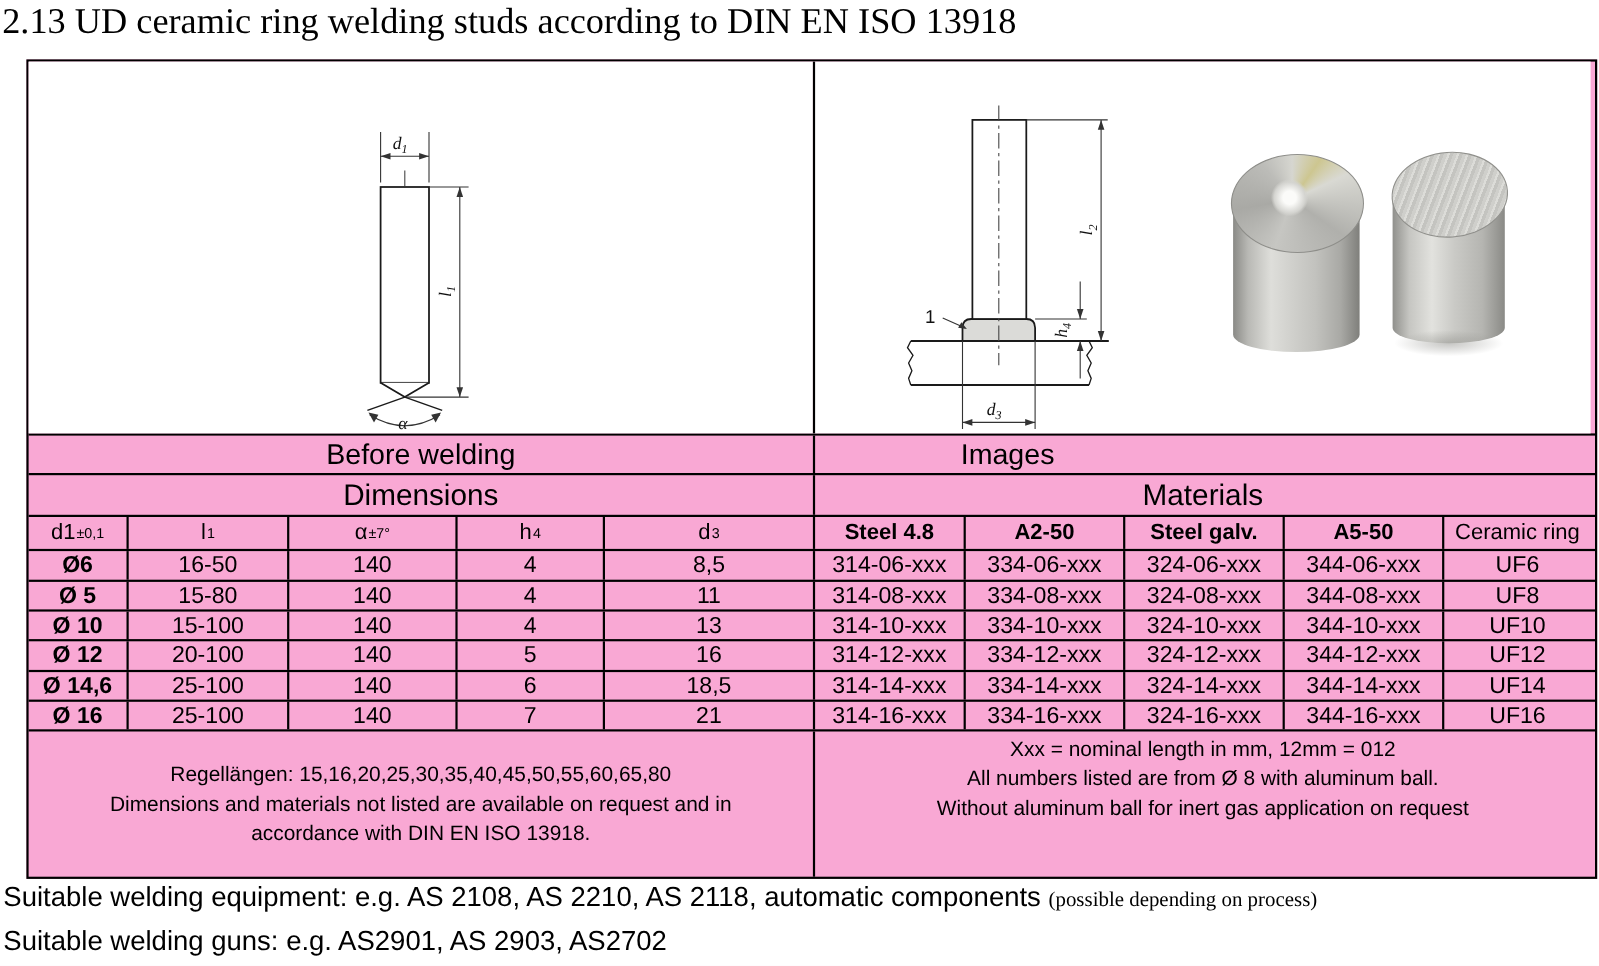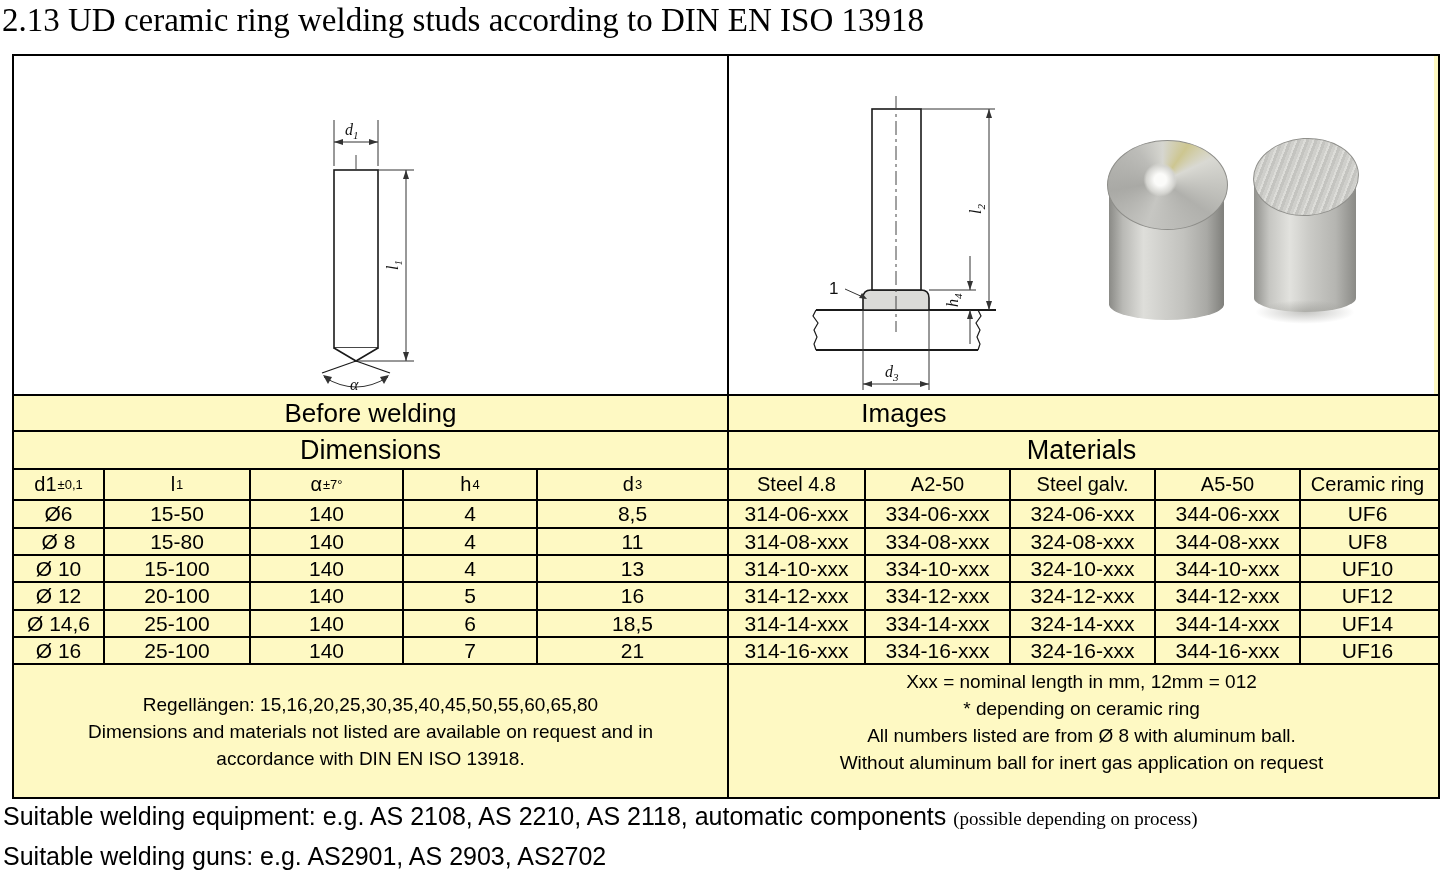--- a/index.html
+++ b/index.html
@@ -1,34 +1,34 @@
 <!DOCTYPE html>
 <html><head>
 <meta charset="utf-8">
 <style>
   html,body{margin:0;padding:0;background:#fff;}
   body{width:1454px;height:878px;position:relative;overflow:hidden;
        font-family:"Liberation Sans","DejaVu Sans",sans-serif;color:#000;}
   .title{position:absolute;left:2px;top:2px;width:1200px;
          font-family:"Liberation Serif","DejaVu Serif",serif;
          font-weight:normal;font-size:33px;white-space:nowrap;}
-  .spec-table{position:absolute;left:12px;top:54px;width:1424px;height:741px;
-              border:2px solid #000;background:#fef9c3;display:flex;flex-direction:column;box-sizing:content-box;}
+  .spec-table{position:absolute;left:24px;top:54px;width:1424px;height:741px;
+              border:2px solid #000;background:#f9a8d4;display:flex;flex-direction:column;box-sizing:content-box;}
   .trow{display:flex;flex:0 0 auto;border-top:2px solid #000;box-sizing:border-box;min-height:0;}
   .trow:first-child{border-top:none;}
   .cell{border-left:2px solid #000;box-sizing:border-box;display:flex;
         align-items:center;justify-content:center;overflow:hidden;position:relative;}
   .cell:first-child{border-left:none;}
   .rowA{flex-basis:338px;}
   .rowB{flex-basis:36px;font-size:26px;}
   .rowC{flex-basis:38px;font-size:27px;}
   .rowD{flex-basis:31px;font-size:20px;}
   .rowData{font-size:21px;}
   .rowF{flex:1 1 auto;}
-  .b{font-weight:normal;}
+  .b{font-weight:bold;}
   .hc sub{font-size:13px;margin-left:1px;}
   .w713{flex-basis:713px;flex-shrink:0;}
   .w707{flex-basis:707px;flex-shrink:0;}
   .w355{flex-basis:355px;flex-shrink:0;}
   .w352{flex-basis:352px;flex-shrink:0;}
   .c0{flex-basis:89px;flex-shrink:0;}
   .c1{flex-basis:146px;flex-shrink:0;}
   .c2{flex-basis:153px;flex-shrink:0;}
   .c3{flex-basis:134px;flex-shrink:0;}
   .c4{flex-basis:191px;flex-shrink:0;}
@@ -183,32 +183,32 @@
       </div>
     <div class="cell c5 b">Steel 4.8</div>
     <div class="cell c6 b">A2-50</div>
     <div class="cell c7 b">Steel galv.</div>
     <div class="cell c8 b">A5-50</div>
     <div class="cell c9">Ceramic ring</div>
   </div>
 
   <div class="trow rowData" style="flex-basis:28px">
     <div class="cell c0 b">Ø6</div>
-    <div class="cell c1">15-50</div>
+    <div class="cell c1">16-50</div>
     <div class="cell c2">140</div>
     <div class="cell c3">4</div>
     <div class="cell c4">8,5</div>
     <div class="cell c5">314-06-xxx</div>
     <div class="cell c6">334-06-xxx</div>
     <div class="cell c7">324-06-xxx</div>
     <div class="cell c8">344-06-xxx</div>
     <div class="cell c9">UF6</div>
   </div>
   <div class="trow rowData" style="flex-basis:27px">
-    <div class="cell c0 b">Ø 8</div>
+    <div class="cell c0 b">Ø 5</div>
     <div class="cell c1">15-80</div>
     <div class="cell c2">140</div>
     <div class="cell c3">4</div>
     <div class="cell c4">11</div>
     <div class="cell c5">314-08-xxx</div>
     <div class="cell c6">334-08-xxx</div>
     <div class="cell c7">324-08-xxx</div>
     <div class="cell c8">344-08-xxx</div>
     <div class="cell c9">UF8</div>
   </div>
@@ -262,21 +262,20 @@
   </div>
 
   <div class="trow rowF">
     <div class="cell w713 notes">
       <div>Regellängen: 15,16,20,25,30,35,40,45,50,55,60,65,80</div>
       <div>Dimensions and materials not listed are available on request and in</div>
       <div>accordance with DIN EN ISO 13918.</div>
     </div>
     <div class="cell w707 notes notes-right">
       <div>Xxx = nominal length in mm, 12mm = 012</div>
-      <div>* depending on ceramic ring</div>
       <div>All numbers listed are from Ø 8 with aluminum ball.</div>
       <div>Without aluminum ball for inert gas application on request</div>
     </div>
   </div>
 </div>
 
 <div class="bottom-line" id="bl1">
   <span>Suitable welding equipment: e.g. AS 2108, AS 2210, AS 2118, automatic components </span><span class="small">(possible depending on process)</span>
 </div>
 <div class="bottom-line" id="bl2">Suitable welding guns: e.g. AS2901, AS 2903, AS2702</div>

